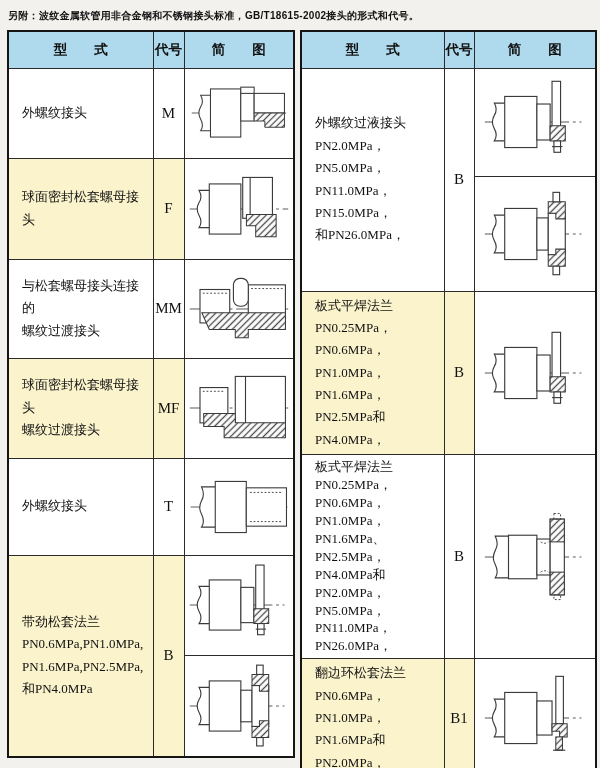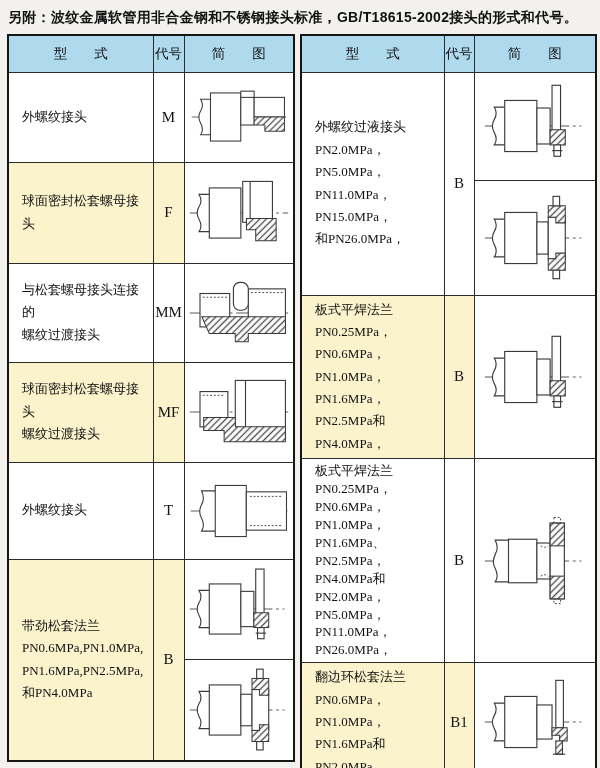--- a/index.html
+++ b/index.html
@@ -5,36 +5,36 @@
   html,body{margin:0;padding:0;}
   body{
     width:600px;height:768px;
     background:#f2f1ee;
     font-family:"Liberation Sans",sans-serif;
     color:#111;
     -webkit-font-smoothing:antialiased;
   }
   .page{width:600px;height:768px;overflow:hidden;}
   .intro{
-    font-size:14px;font-weight:bold;
+    font-size:10px;font-weight:bold;
     padding:9px 8px 7px 8px;
     letter-spacing:0.3px;
     white-space:nowrap;
   }
   .tables{display:flex;gap:5px;padding:0 6px 0 7px;align-items:flex-start;}
   table.t{
     border-collapse:collapse;table-layout:fixed;
     background:#fff;border:2px solid #151515;
   }
   table.t-left{width:286px;}
   table.t-right{width:295px;}
   .t th,.t td{border:1px solid #2b2b2b;padding:0;vertical-align:middle;overflow:hidden;}
   .t th{
     background:var(--header-bg,#afd9ed);
-    font-size:13.5px;font-weight:400;text-align:center;
+    font-size:13.5px;font-weight:700;text-align:center;
     white-space:pre;
   }
   td.type{
     text-align:left;padding:3px 6px 3px 13px;
     font-family:"Liberation Serif",serif;
     font-size:13px;line-height:1.72;
     white-space:pre-line;
   }
   td.type.tight{line-height:1.38;}
   td.code{

